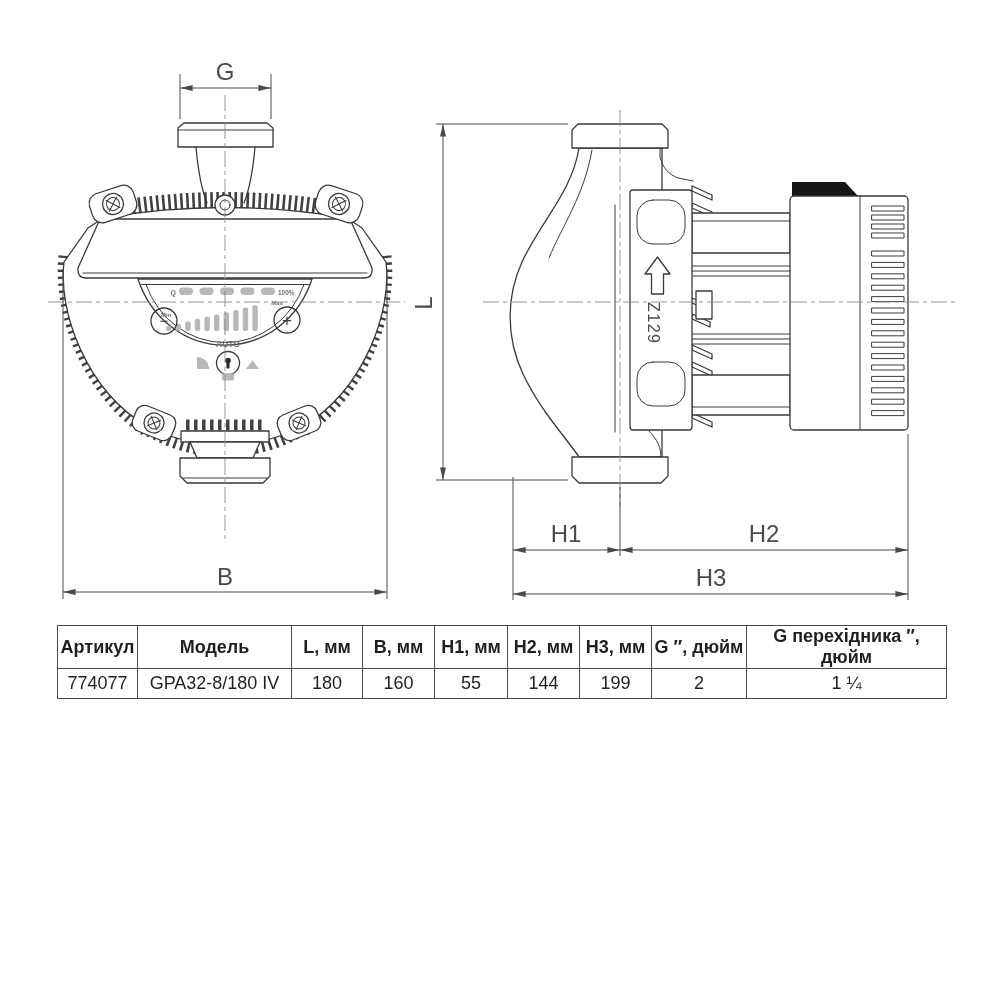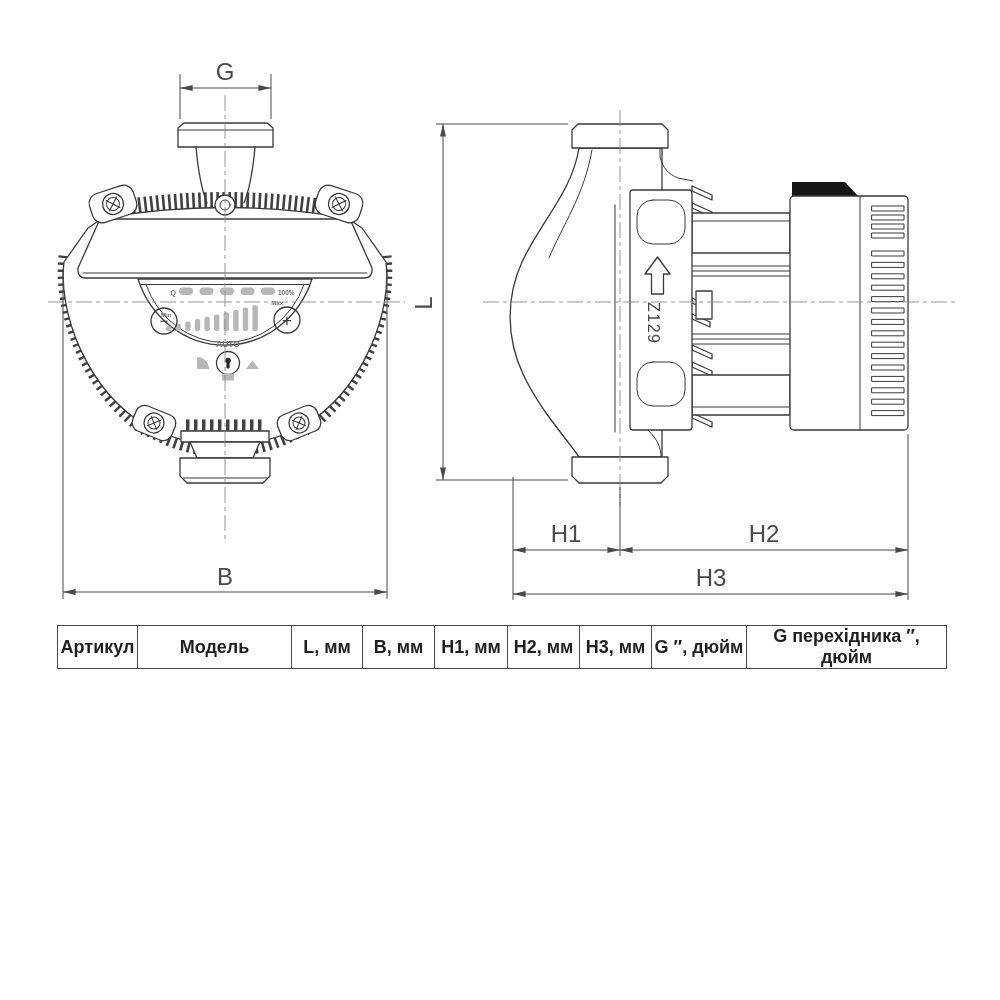--- a/index.html
+++ b/index.html
@@ -296,16 +296,27 @@
       <th>L, мм</th>
       <th>B, мм</th>
       <th>H1, мм</th>
       <th>H2, мм</th>
       <th>H3, мм</th>
       <th>G ″, дюйм</th>
       <th>G перехідника ″, дюйм</th>
     </tr>
   </thead>
   <tbody>
+    <tr>
+      <td>774077</td>
+      <td>GPA32-8/180 IV</td>
+      <td>180</td>
+      <td>160</td>
+      <td>55</td>
+      <td>144</td>
+      <td>199</td>
+      <td>2</td>
+      <td>1 ¼</td>
+    </tr>
   </tbody>
 </table>
 
 </div>
 
 </body></html>

